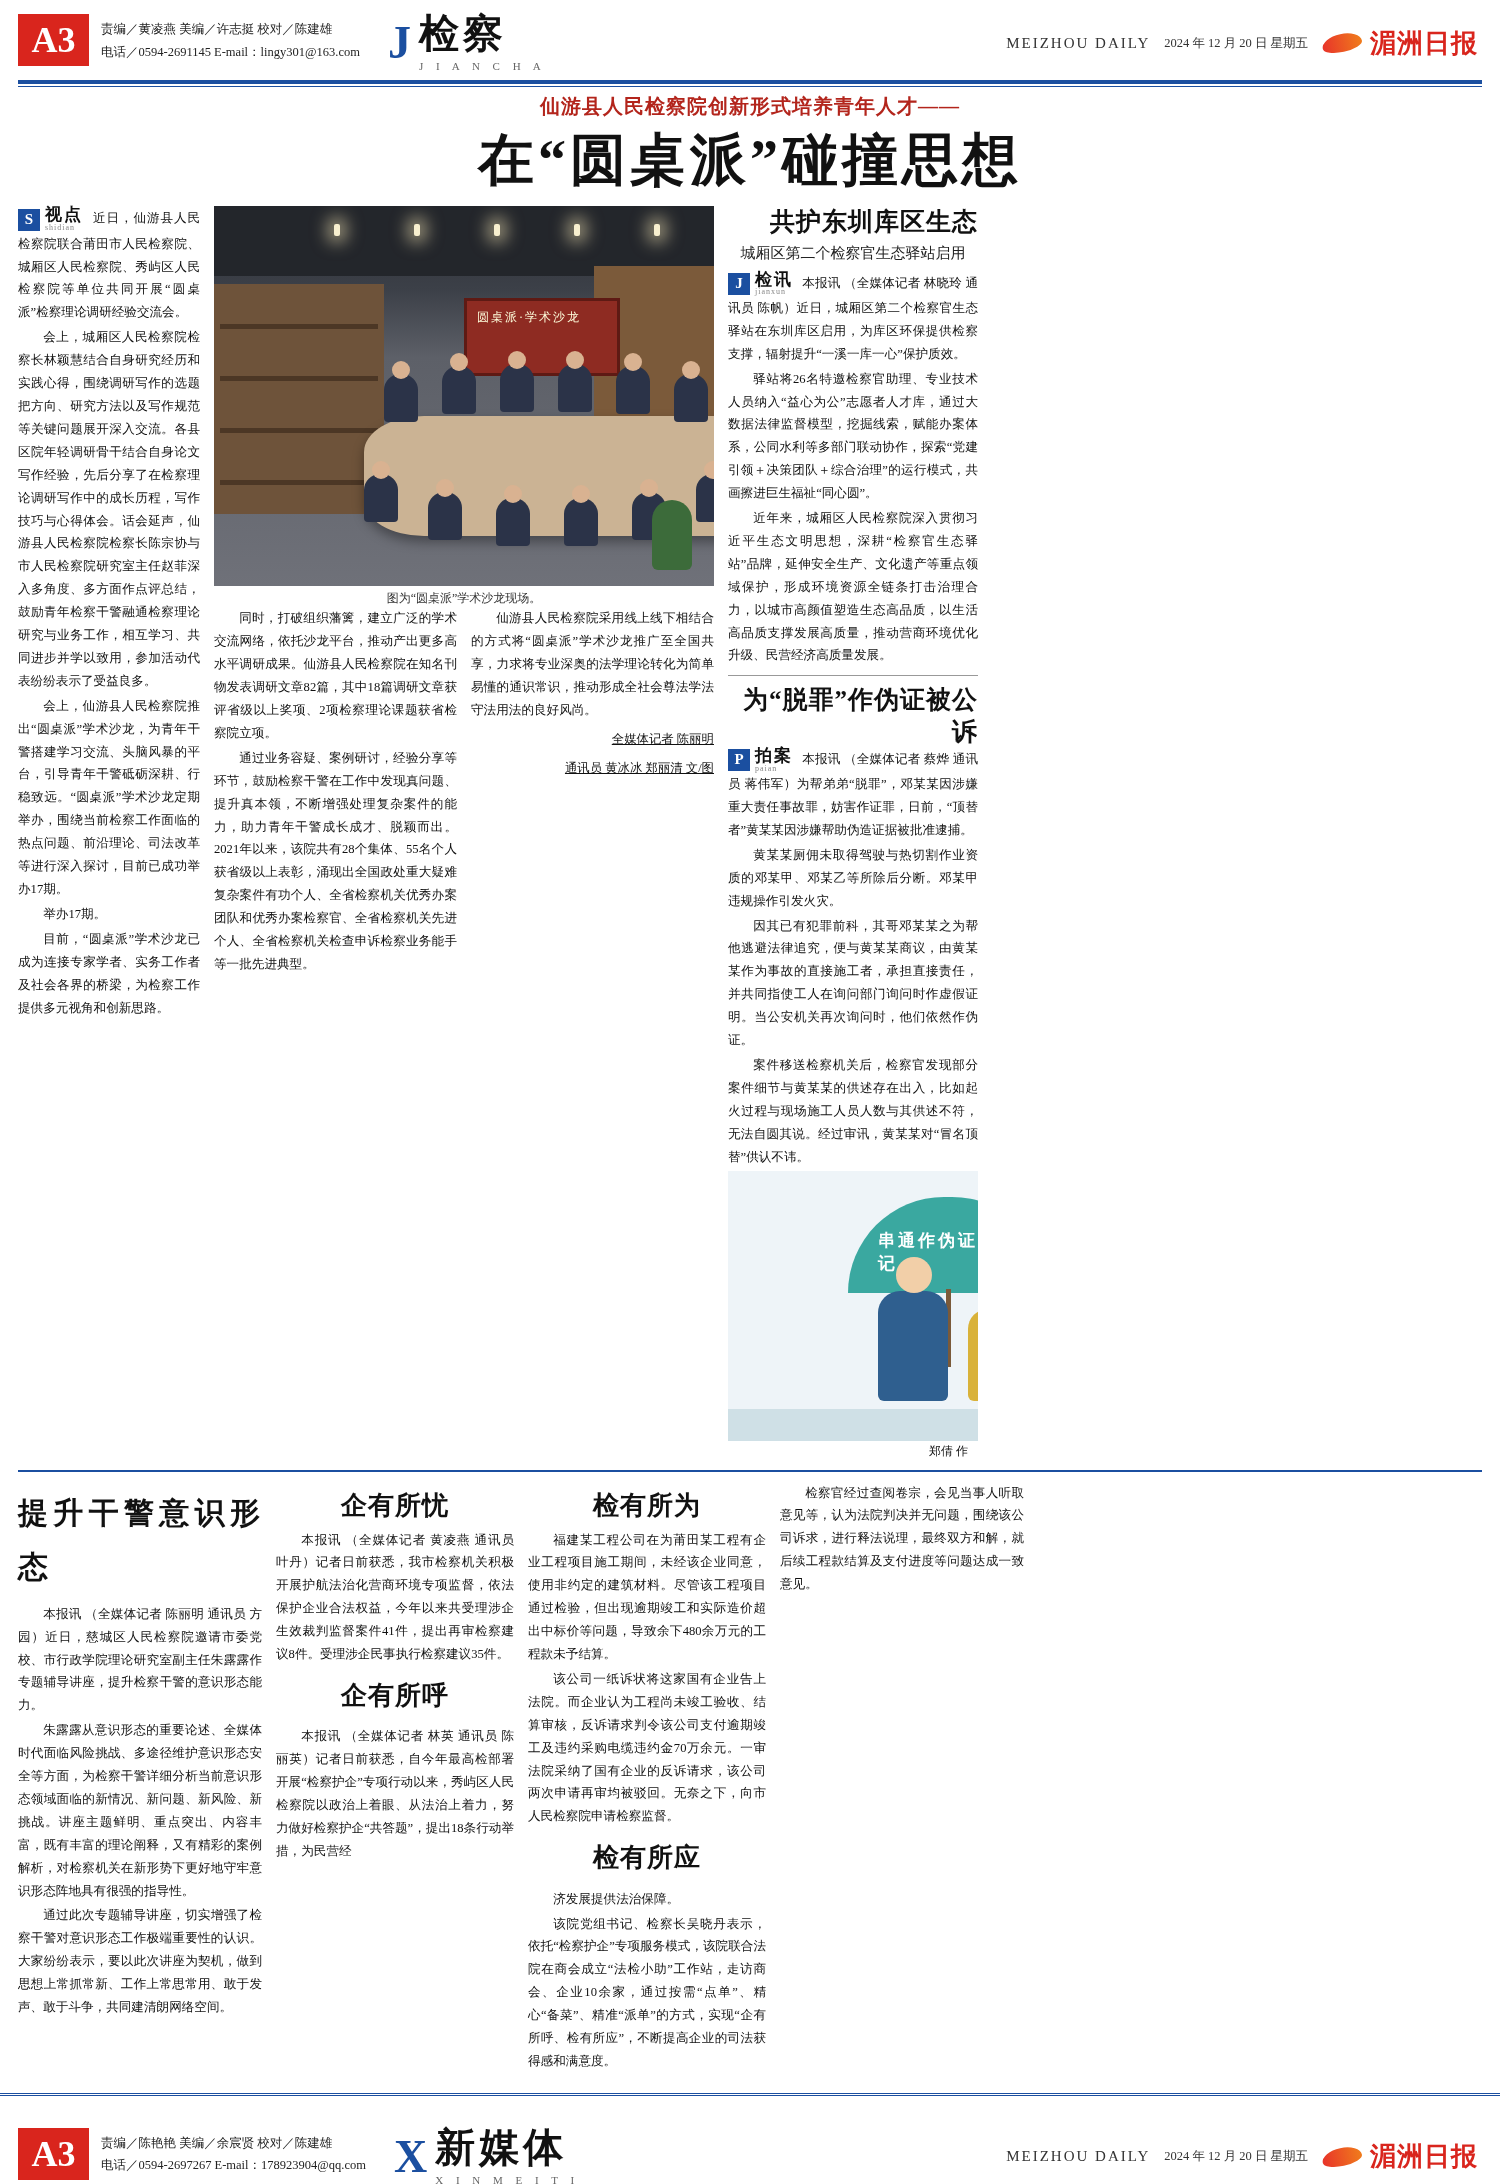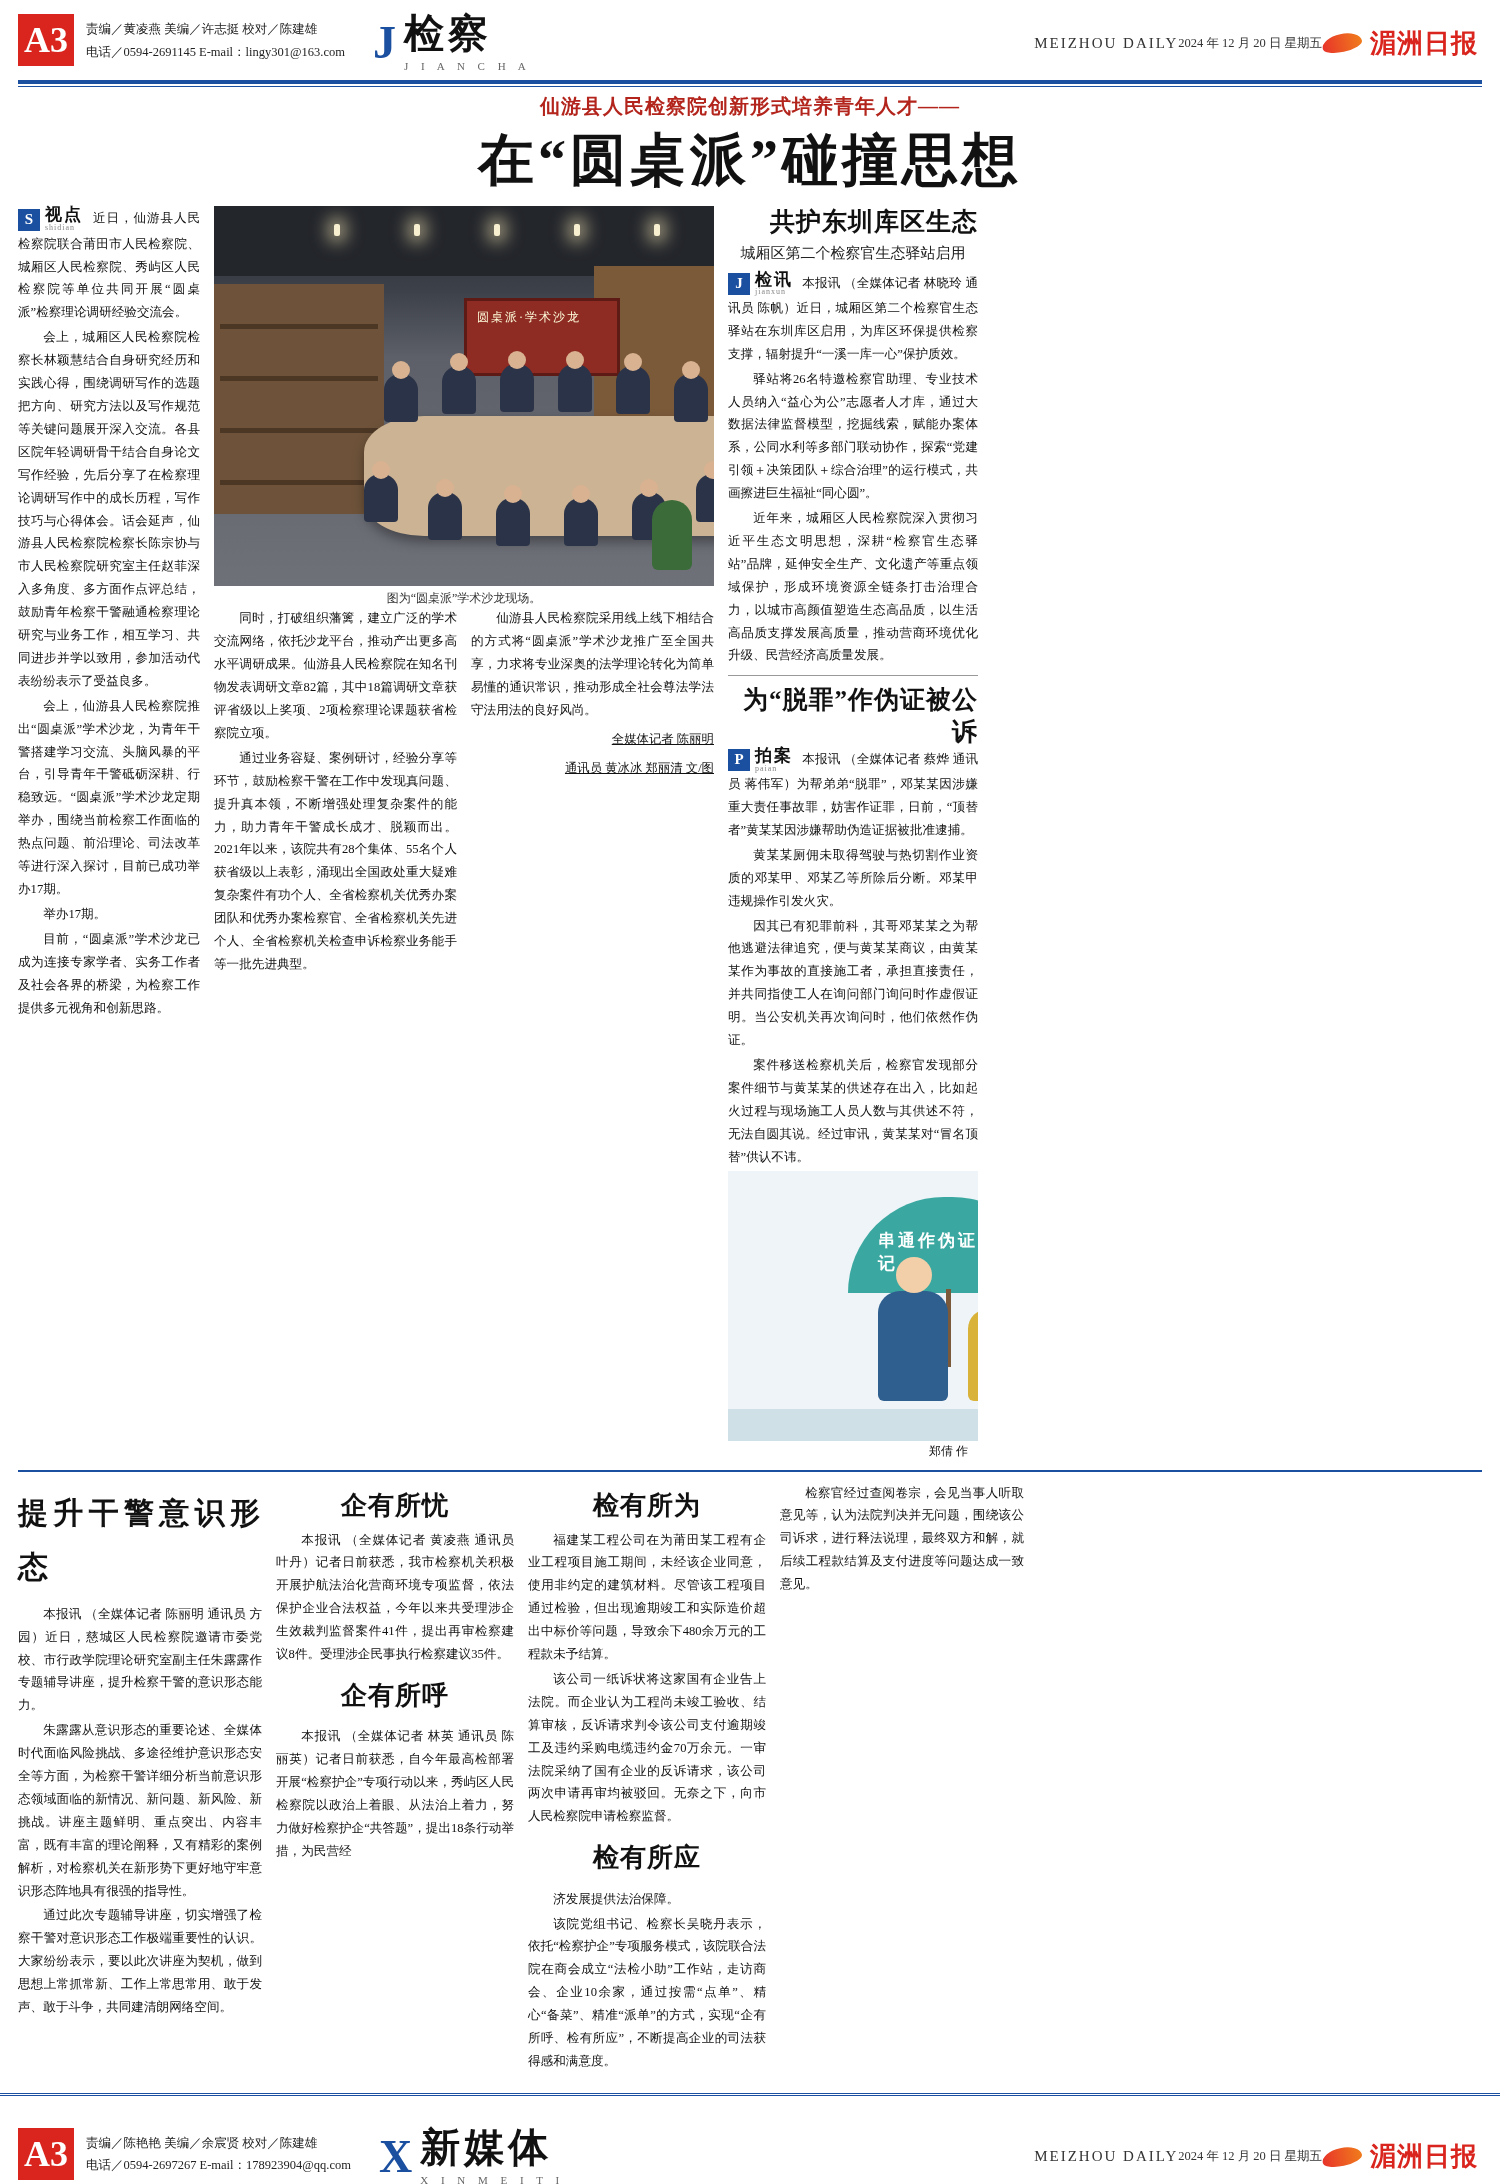--- a/index.html
+++ b/index.html
@@ -2,30 +2,30 @@
 <html><head>
 <meta charset="utf-8">
 <style>
   html,body{margin:0;padding:0;background:#ffffff;}
   body{width:1500px;font-family:"Liberation Serif",serif;color:#111;}
   .page{width:1500px;position:relative;}
   .sheet{padding:0 18px 0 18px;box-sizing:border-box;}
 
   
   .masthead{display:flex;align-items:stretch;padding:14px 0 0 0;position:relative;}
-  .pagebadge{width:56px;height:52px;background:#d9251d;color:#fff;font-family:"Liberation Serif",serif;
+  .pagebadge{width:71px;height:52px;background:#d9251d;color:#fff;font-family:"Liberation Serif",serif;
     font-size:36px;font-weight:bold;display:flex;align-items:center;justify-content:center;line-height:1;}
   .credits{margin-left:12px;font-size:12.5px;line-height:1.8;color:#222;padding-top:4px;}
   .credits div{white-space:nowrap;}
   .sectionname{display:flex;align-items:center;margin-left:28px;}
   .sectionname .bigletter{font-size:46px;color:#1b4fa0;font-family:"Liberation Serif",serif;font-weight:bold;line-height:1;margin-right:8px;}
   .sectionname .zh{font-size:40px;font-weight:bold;letter-spacing:4px;line-height:1;}
   .sectionname .pinyin{font-size:11px;letter-spacing:5px;color:#666;margin-top:6px;}
   .sn-wrap{display:flex;flex-direction:column;justify-content:center;}
-  .mastright{margin-left:auto;display:flex;align-items:center;padding-right:4px;}
+  .mastright{margin-left:auto;display:flex;align-items:center;gap:14px;padding-right:4px;}
   .mastright .enname{font-size:15px;letter-spacing:2px;color:#333;font-family:"Liberation Serif",serif;}
   .mastright .date{font-size:12.5px;color:#333;}
   .logo{display:flex;align-items:center;gap:4px;}
   .logo .swoosh{width:44px;height:30px;position:relative;}
   .logo .swoosh:before{content:"";position:absolute;left:0;top:6px;width:40px;height:18px;
     border-radius:50% 50% 50% 50%/60% 60% 40% 40%;background:linear-gradient(90deg,#e8342a,#f07c1c);transform:rotate(-12deg);}
   .logo .cn{font-size:26px;font-weight:bold;color:#d9251d;letter-spacing:1px;font-family:"Liberation Serif",serif;}
   .rulebar{height:4px;background:#1b4fa0;margin:8px 0 0 0;}
   .rulebar2{height:1px;background:#1b4fa0;margin-top:2px;}
   .shoulder{text-align:center;font-size:20px;color:#b3251c;font-weight:bold;letter-spacing:1px;margin-top:6px;}

